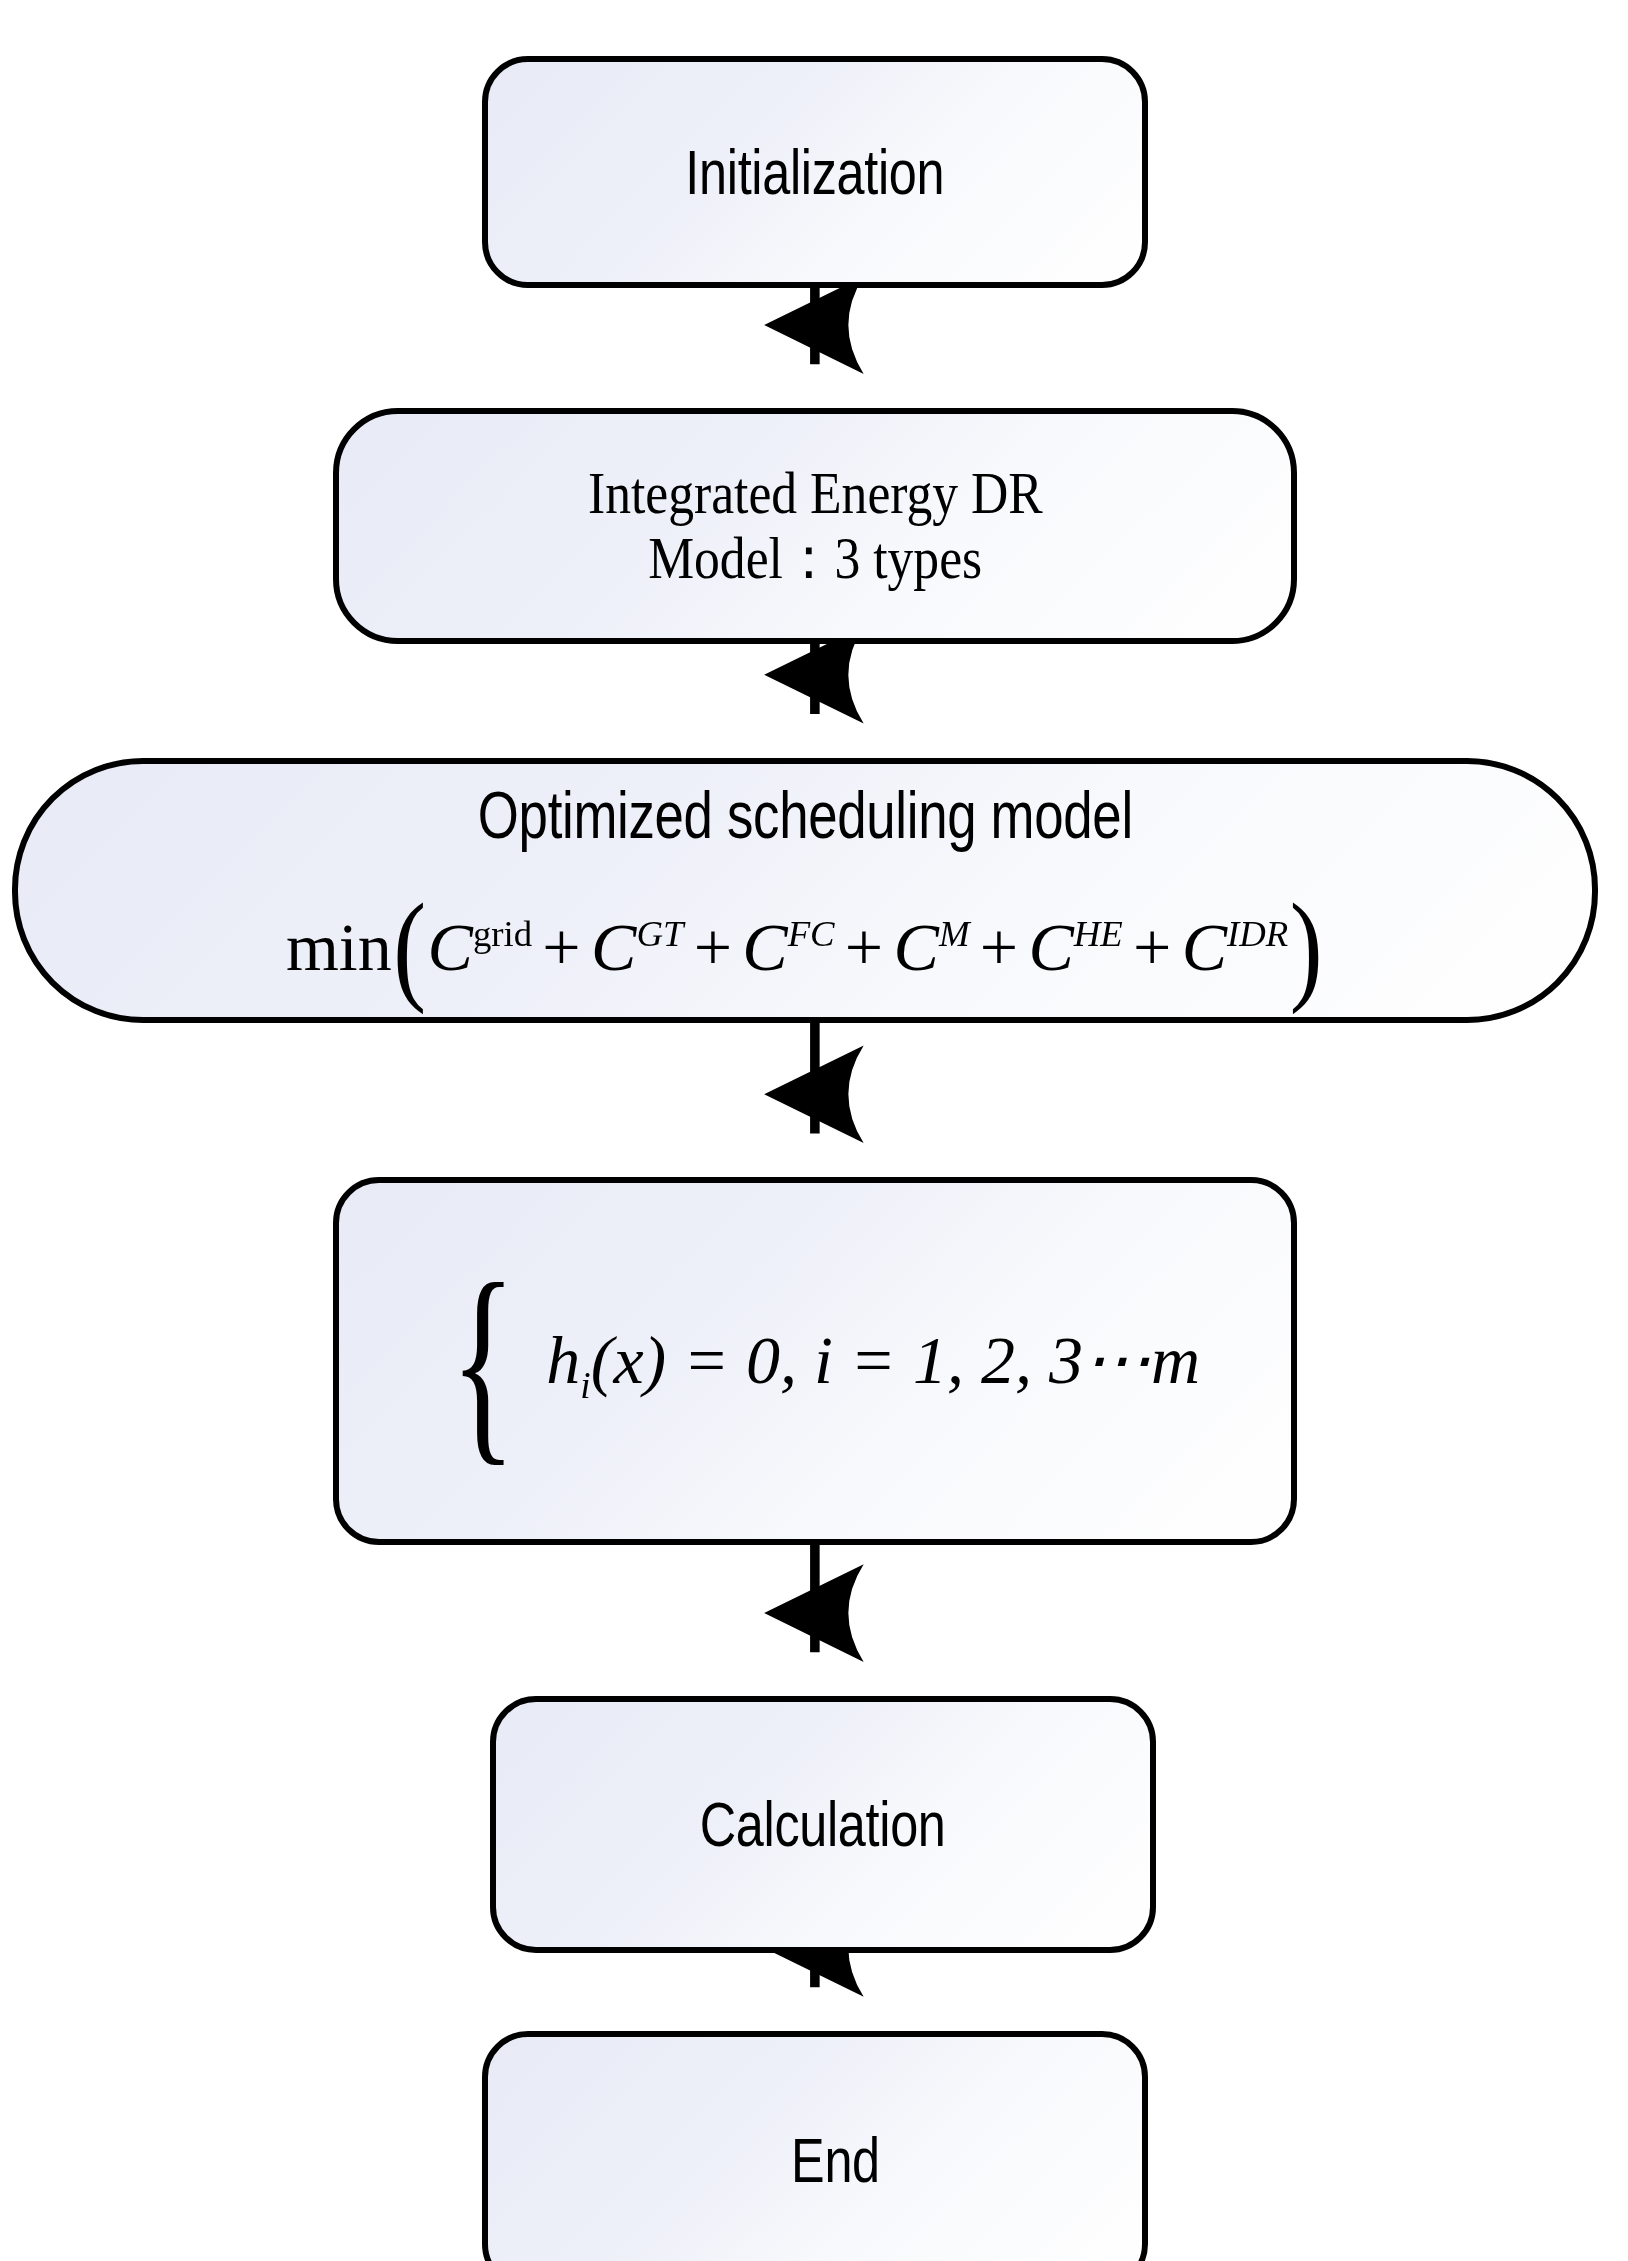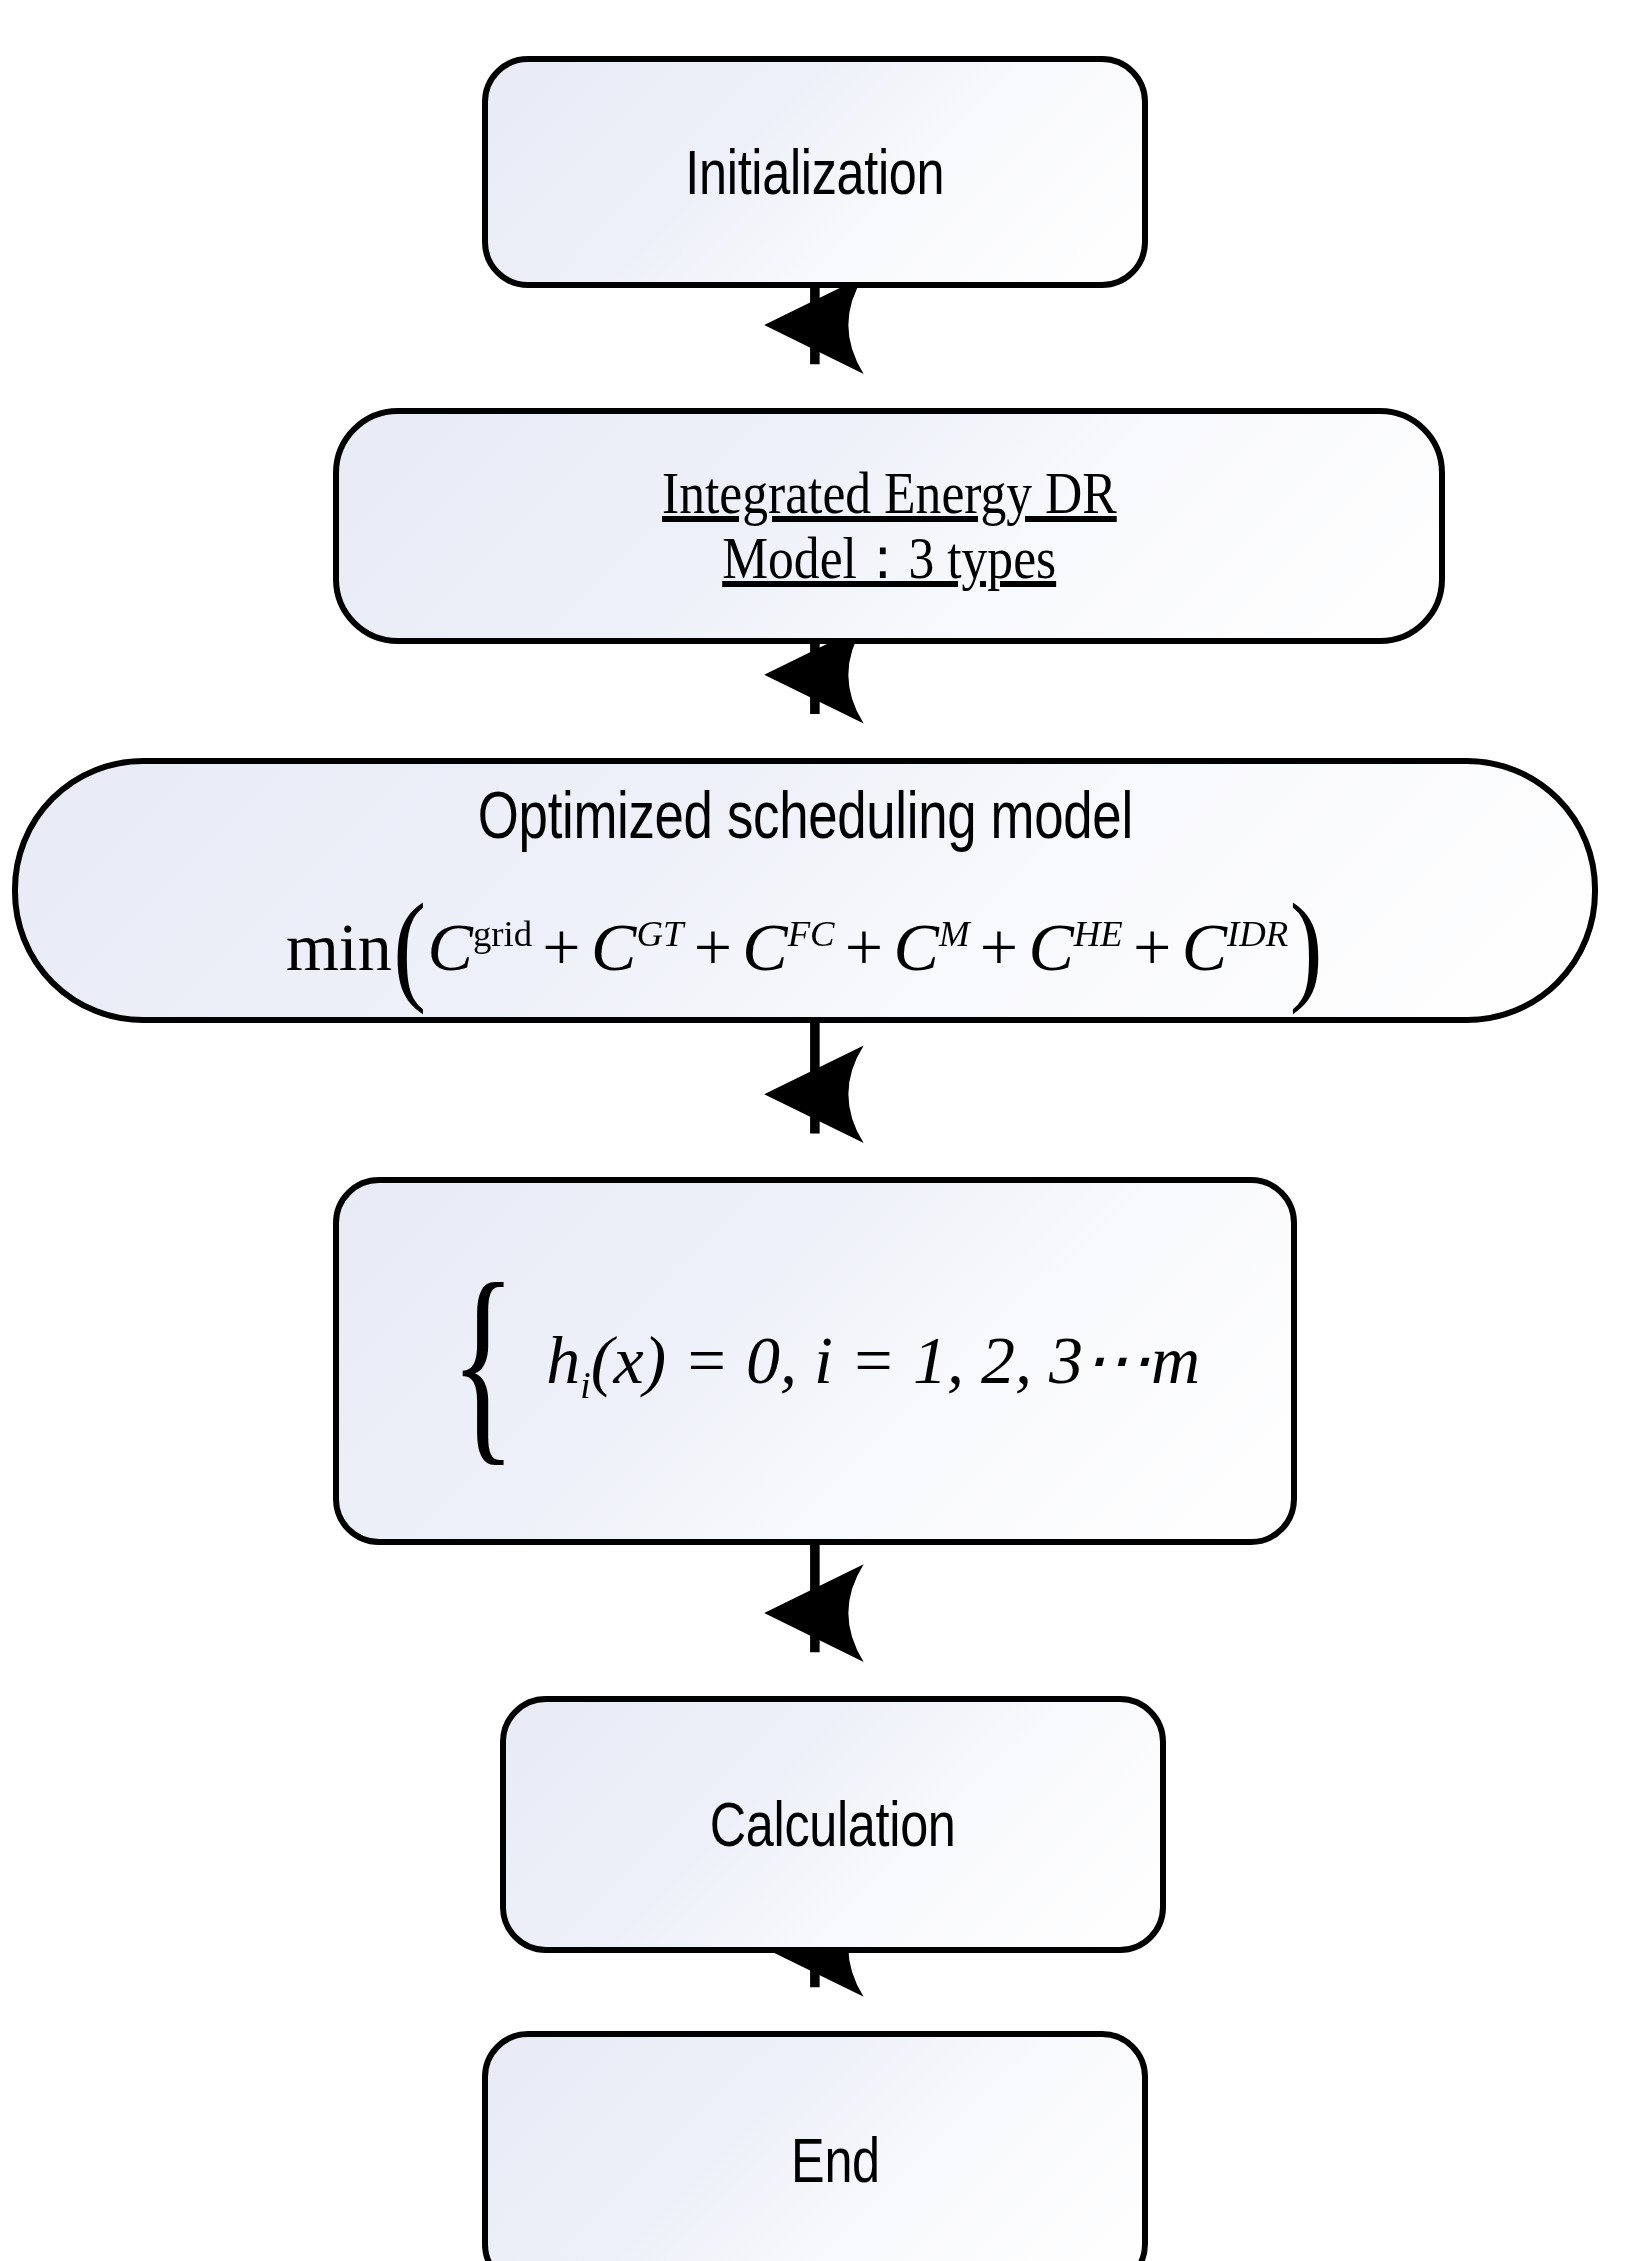--- a/index.html
+++ b/index.html
@@ -42,42 +42,41 @@
   #node-init {
     left: 482px;
     top: 16px;
     width: 666px;
     height: 232px;
     border-radius: 46px;
   }
   #node-dr-model {
     left: 333px;
     top: 368px;
-    width: 1112px;
+    width: 964px;
     height: 236px;
     border-radius: 65px;
-    text-decoration: underline;
   }
   #node-objective {
     left: 12px;
     top: 718px;
     width: 1586px;
     height: 265px;
     border-radius: 131px;
     gap: 40px;
   }
   #node-constraints {
     left: 333px;
     top: 1137px;
     width: 964px;
     height: 368px;
     border-radius: 46px;
   }
   #node-calculation {
-    left: 500px;
+    left: 490px;
     top: 1656px;
     width: 666px;
     height: 257px;
     border-radius: 46px;
   }
   #node-end {
     left: 482px;
     top: 1991px;
     width: 666px;
     height: 259px;

